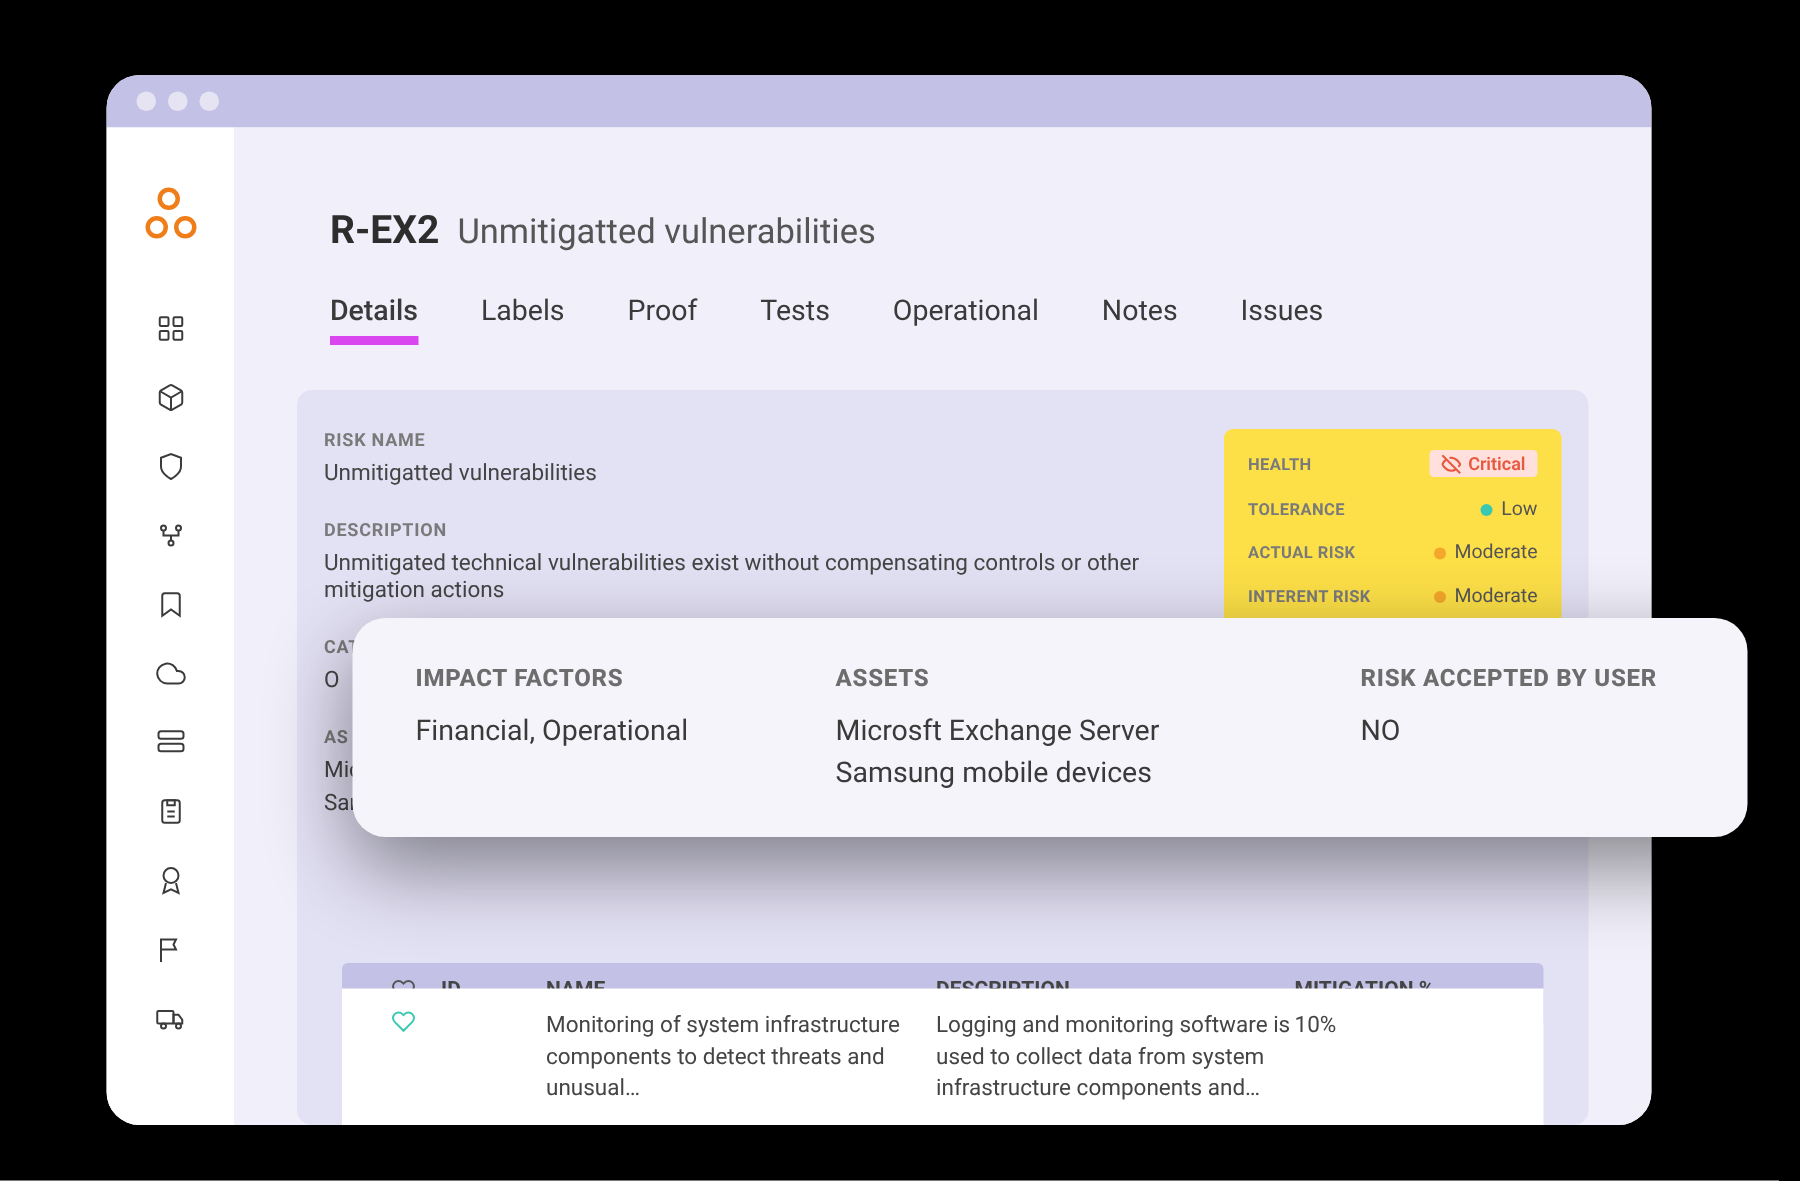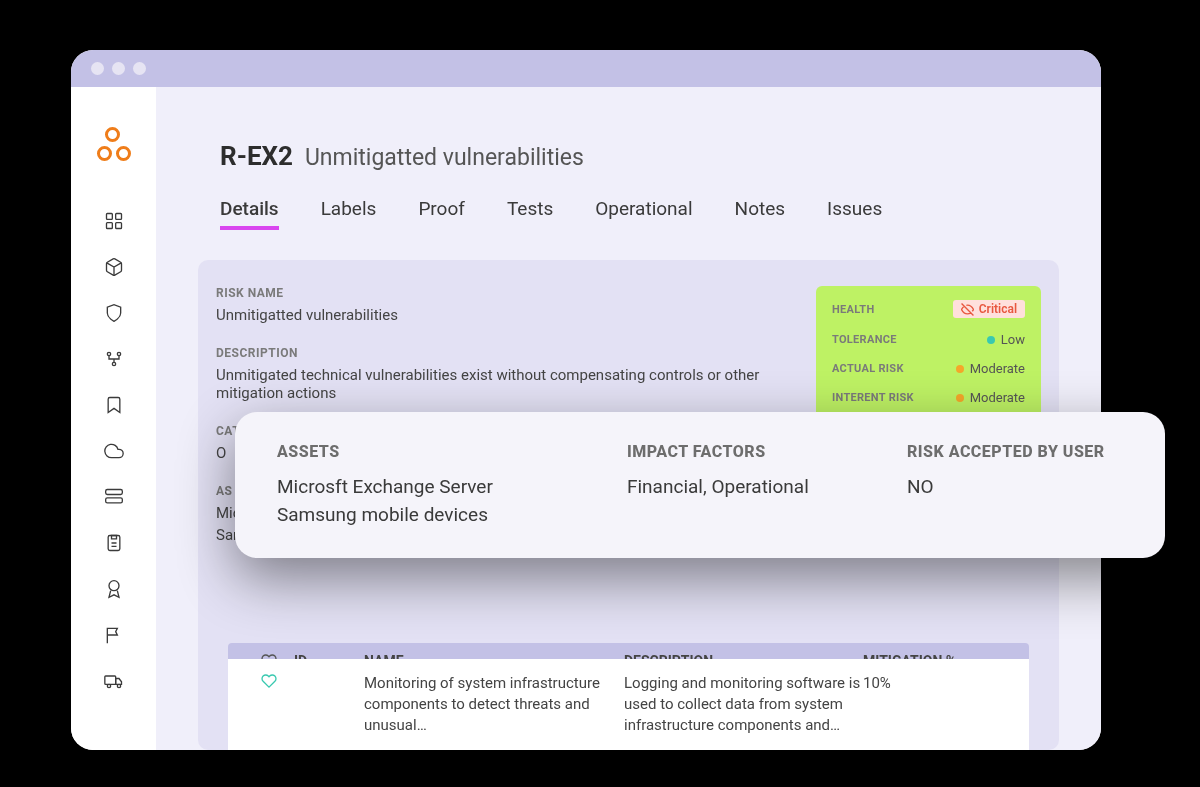--- a/index.html
+++ b/index.html
@@ -89,21 +89,21 @@
     }
     .tabs {
       display: flex;
       gap: 42px;
       margin-left: 22px;
       margin-bottom: 30px;
       font-size: 19px;
       color: #3a3a3a;
     }
     .tab { cursor: pointer; padding-bottom: 6px; }
-    .tab.active { border-bottom: 4px solid #d946ef; font-weight: 500; }
+    .tab.active { border-bottom: 6px solid #d946ef; font-weight: 500; }
     .panel {
       background: #e3e1f4;
       border-radius: 10px;
       padding: 26px 18px;
       position: relative;
       display: flex;
       gap: 26px;
     }
     .panel-left { flex: 1; }
     .field-label {
@@ -113,21 +113,21 @@
       color: #7a7a7a;
       margin-bottom: 6px;
     }
     .field-value {
       font-size: 15px;
       color: #444;
       margin-bottom: 22px;
     }
     .side-card {
       width: 225px;
-      background: #bef264;
+      background: #fde047;
       border-radius: 6px;
       padding: 14px 16px;
       align-self: flex-start;
       font-size: 12px;
     }
     .side-row {
       display: flex;
       justify-content: space-between;
       align-items: center;
       padding: 7px 0;
@@ -360,26 +360,26 @@
                 <span>Moderate</span>
               </span>
           </div>
         </div>
       </div>
     </div>
   </div>
 </div>
 
 <div class="popover">
+  <div class="pop-col c2">
+    <div class="pop-label">IMPACT FACTORS</div>
+    <div class="pop-val">Financial, Operational</div>
+  </div>
   <div class="pop-col c1">
     <div class="pop-label">ASSETS</div>
     <div class="pop-val" style="white-space:pre-line">Microsft Exchange Server
 Samsung mobile devices</div>
   </div>
-  <div class="pop-col c2">
-    <div class="pop-label">IMPACT FACTORS</div>
-    <div class="pop-val">Financial, Operational</div>
-  </div>
   <div class="pop-col">
     <div class="pop-label">RISK ACCEPTED BY USER</div>
     <div class="pop-val">NO</div>
   </div>
 </div>
 
 </body></html>

